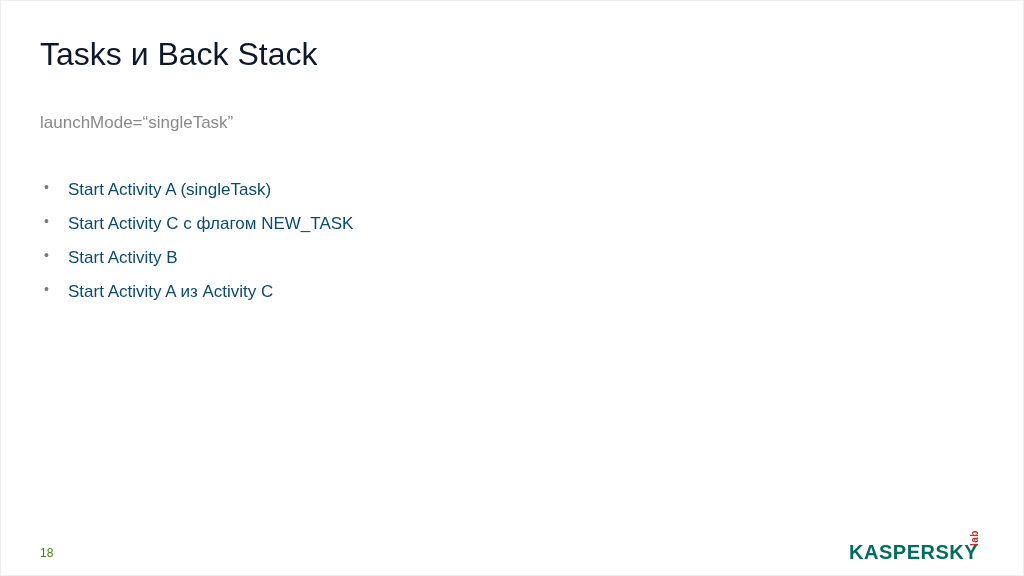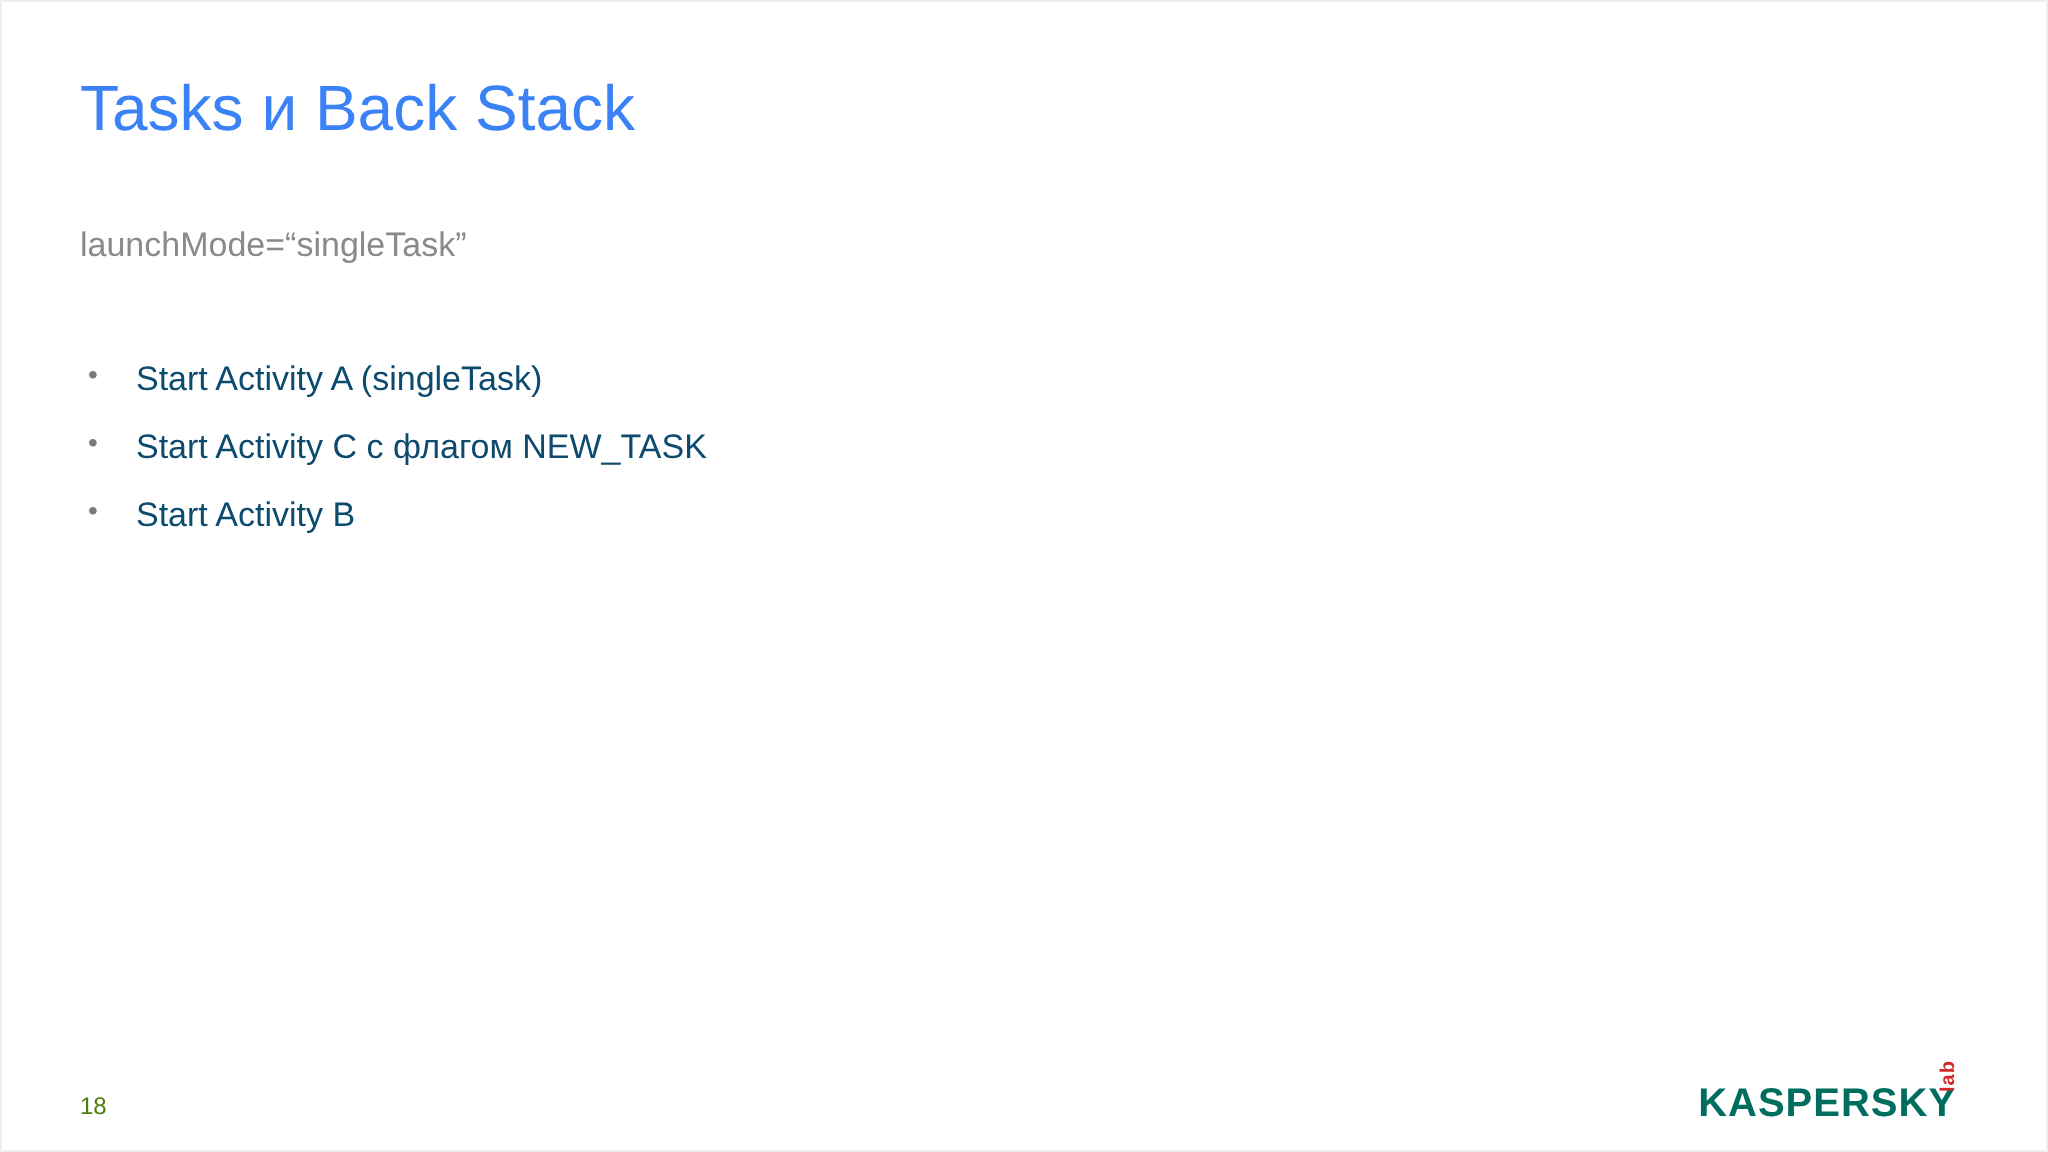--- a/index.html
+++ b/index.html
@@ -16,21 +16,21 @@
   .slide {
     width: 1024px;
     height: 576px;
     position: relative;
     box-sizing: border-box;
     padding: 36px 40px 20px 40px;
   }
   .title {
     font-size: 32px;
     font-weight: 400;
-    color: #3b82f6;
+    color: #0f172a;
     margin: 0 0 40px 0;
     letter-spacing: 0;
   }
   .content {
     display: flex;
     flex-direction: row;
     align-items: flex-start;
   }
   .left {
     flex: 0 0 500px;
@@ -146,20 +146,21 @@
 
   <h1 class="title">Tasks и Back Stack</h1>
 
   <div class="content">
     <div class="left">
       <p class="lm">launchMode=“singleTask”</p>
       <ul class="bullets">
         <li>Start Activity A (singleTask)</li>
         <li>Start Activity C с флагом NEW_TASK</li>
         <li>Start Activity B</li>
+        <li>Start Activity A из Activity C</li>
       </ul>
     </div>
 
   </div>
 
   <div class="page-num">18</div>
 
   <div class="logo">
     <span class="brand">KASPERSKY</span>
     <span class="lab">lab</span>

